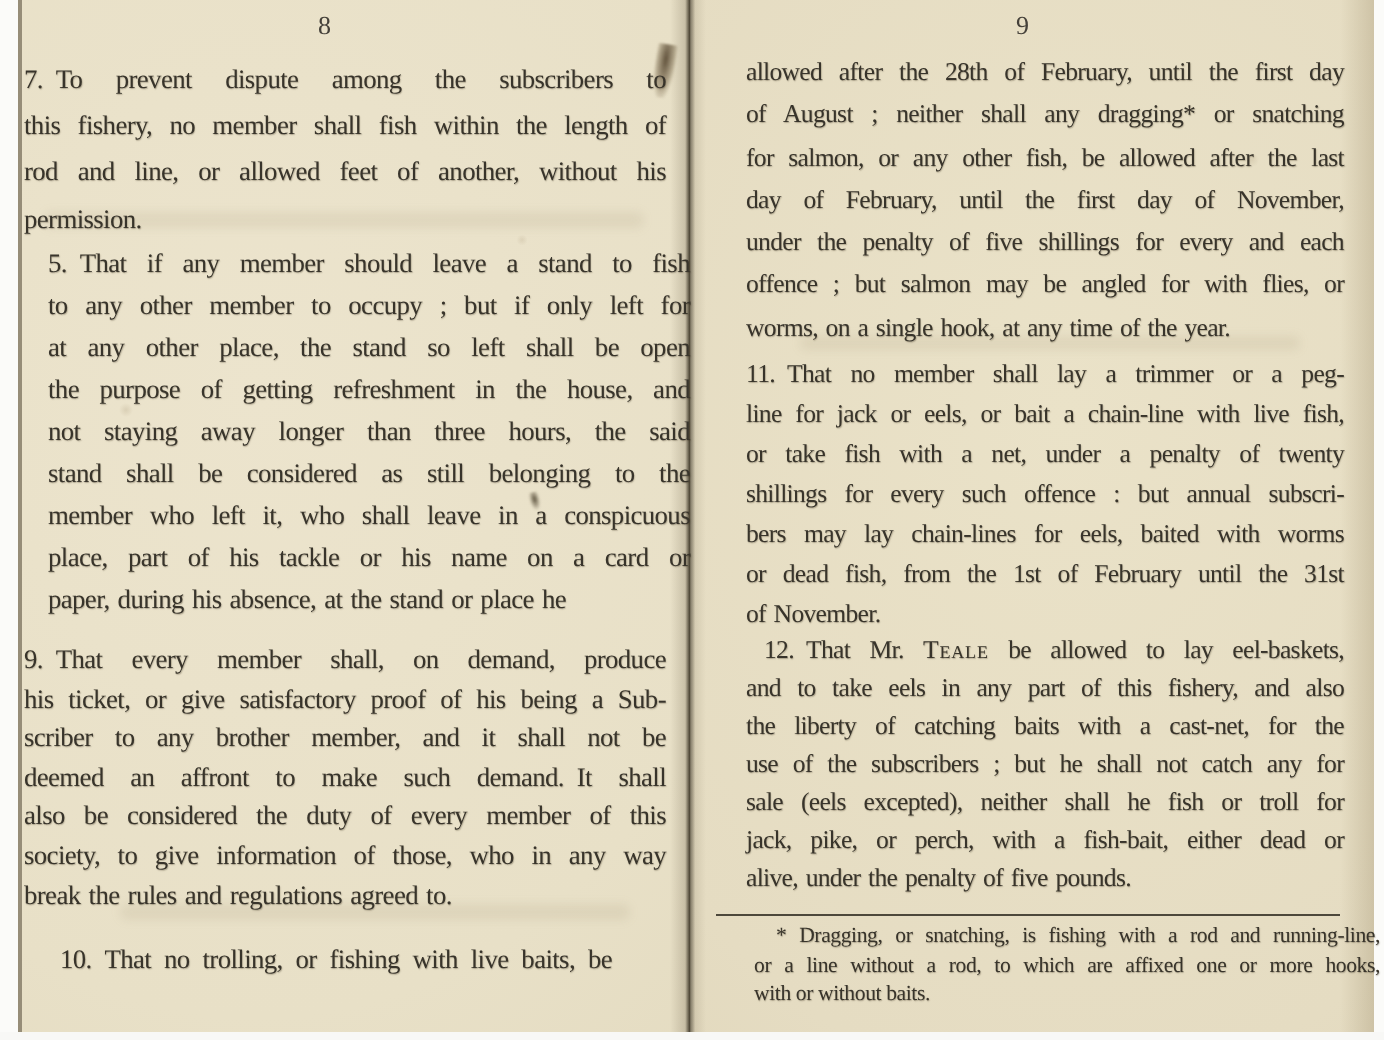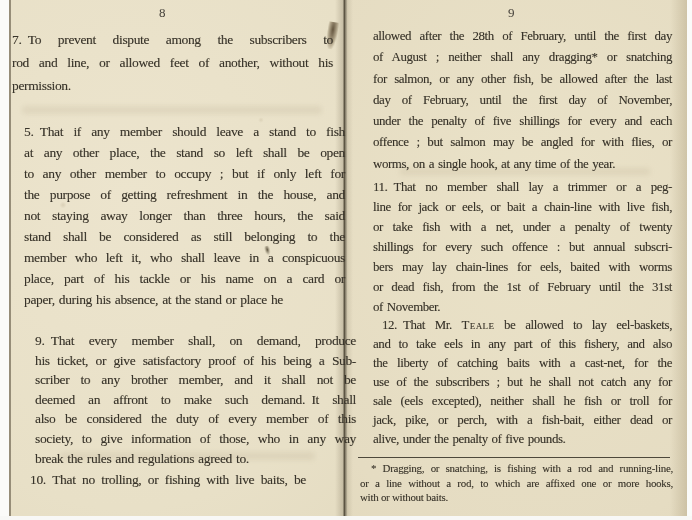--- a/index.html
+++ b/index.html
@@ -71,28 +71,28 @@
   .lines .line:last-child{text-align-last:left;}
   .para-cont .lines .line:last-child{text-align-last:justify;}
   .indent-first .lines .line:first-child,
   .line.first-indent{padding-left:9px;}
   .sc{font-variant:small-caps;letter-spacing:.4px;}
   .footnote-rule{
     position:absolute;left:358px;top:457px;width:312px;height:1px;
     background:#4d483b;z-index:8;
   }
   .footnote{
-    left:360px;width:313px;font-size:10.8px;letter-spacing:-.2px;
+    left:377px;width:313px;font-size:10.8px;letter-spacing:-.2px;
     line-height:14.6px;
   }
   .footnote .lines .line:first-child{padding-left:11px;}
   
   #p7{top:28px;line-height:23.2px;}
   #p5{top:121px;line-height:21px;margin-left:12px;}
-  #p9{top:331px;line-height:19.6px;margin-left:23px;}
+  #p9{top:320px;line-height:19.6px;}
   #p10{top:469px;line-height:21px;left:30px;width:276px;}
   #contpara{top:26px;line-height:21.3px;}
   #p11{top:177px;line-height:20px;}
   #p12{top:316px;line-height:19px;}
   #fnote{top:461px;}
 </style>
 </head>
 <body>
 
 <div class="scan">
@@ -109,30 +109,31 @@
   <div class="smudge-card"></div>
   <div class="ghost" style="left:22px;top:106px;width:300px;height:8px;"></div>
   <div class="ghost" style="left:60px;top:452px;width:255px;height:8px;"></div>
   <div class="ghost" style="left:400px;top:168px;width:250px;height:7px;"></div>
 
   <div class="pagenum" style="left:159px;top:5px;">8</div>
 
   <div class="textblock lp" id="p7">
     <div class="lines indent-wrap">
         <div class="line">7. To prevent dispute among the subscribers to</div>
+        <div class="line">this fishery, no member shall fish within the length of</div>
         <div class="line">rod and line, or allowed feet of another, without his</div>
         <div class="line">permission.</div>
       </div>
   </div>
 
   <div class="textblock lp" id="p5">
     <div class="lines">
         <div class="line">5. That if any member should leave a stand to fish</div>
+        <div class="line">to any other member to occupy ; but if only left for</div>
         <div class="line">at any other place, the stand so left shall be open</div>
-        <div class="line">to any other member to occupy ; but if only left for</div>
         <div class="line">the purpose of getting refreshment in the house, and</div>
         <div class="line">not staying away longer than three hours, the said</div>
         <div class="line">stand shall be considered as still belonging to the</div>
         <div class="line">member who left it, who shall leave in a conspicuous</div>
         <div class="line">place, part of his tackle or his name on a card or</div>
         <div class="line">paper, during his absence, at the stand or place he</div>
       </div>
   </div>
 
   <div class="textblock lp" id="p9">

